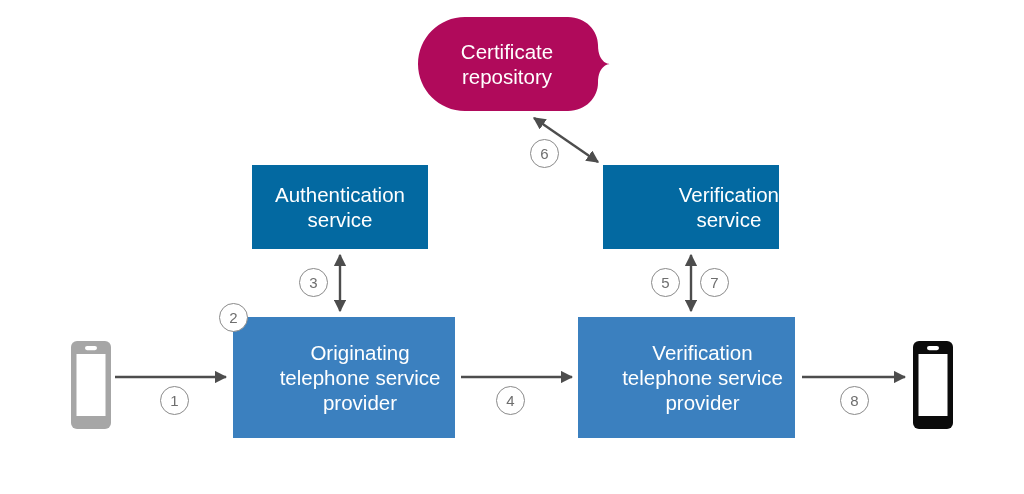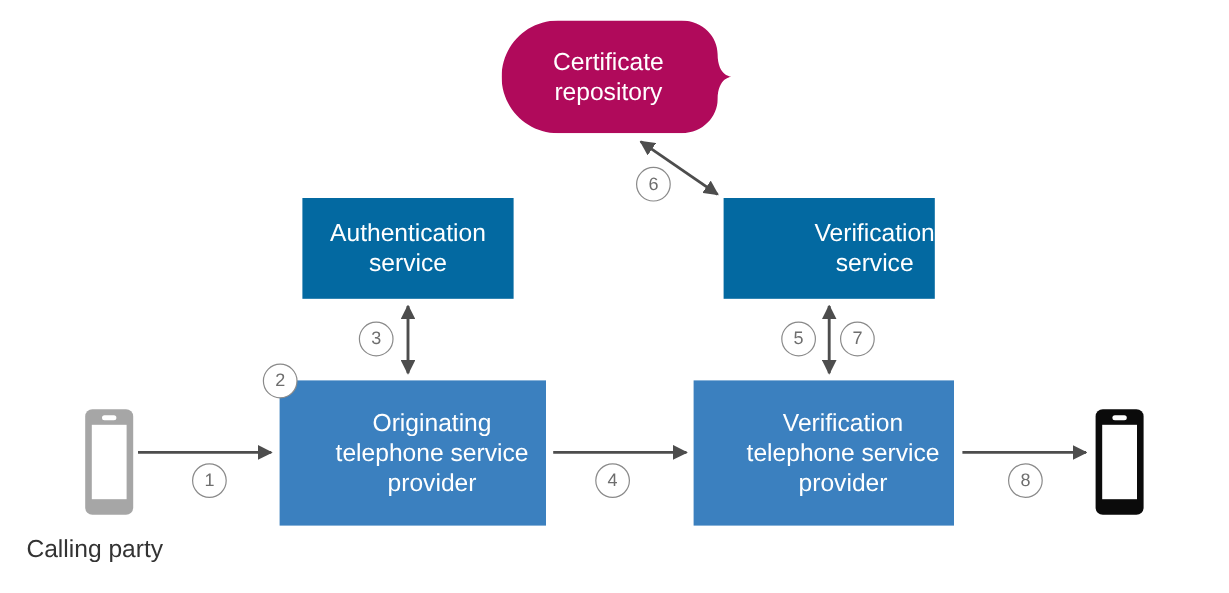--- a/index.html
+++ b/index.html
@@ -162,16 +162,15 @@
     <rect x="6.5" y="14" width="29" height="62" fill="#ffffff"></rect>
     <rect x="15" y="6" width="12" height="4.2" rx="2.1" ry="2.1" fill="#ffffff"></rect>
   </svg>
 
   <svg class="phone" style="left:912px;top:340px;width:42px;height:90px;" viewBox="0 0 42 90">
     <rect x="1" y="1" width="40" height="88" rx="6" ry="6" fill="#0B0B0B"></rect>
     <rect x="6.5" y="14" width="29" height="62" fill="#ffffff"></rect>
     <rect x="15" y="6" width="12" height="4.2" rx="2.1" ry="2.1" fill="#ffffff"></rect>
   </svg>
 
-  <div class="caption" style="left:22px;top:446px;">Calling party</div>
 
 
 </div>
 
 </body></html>

